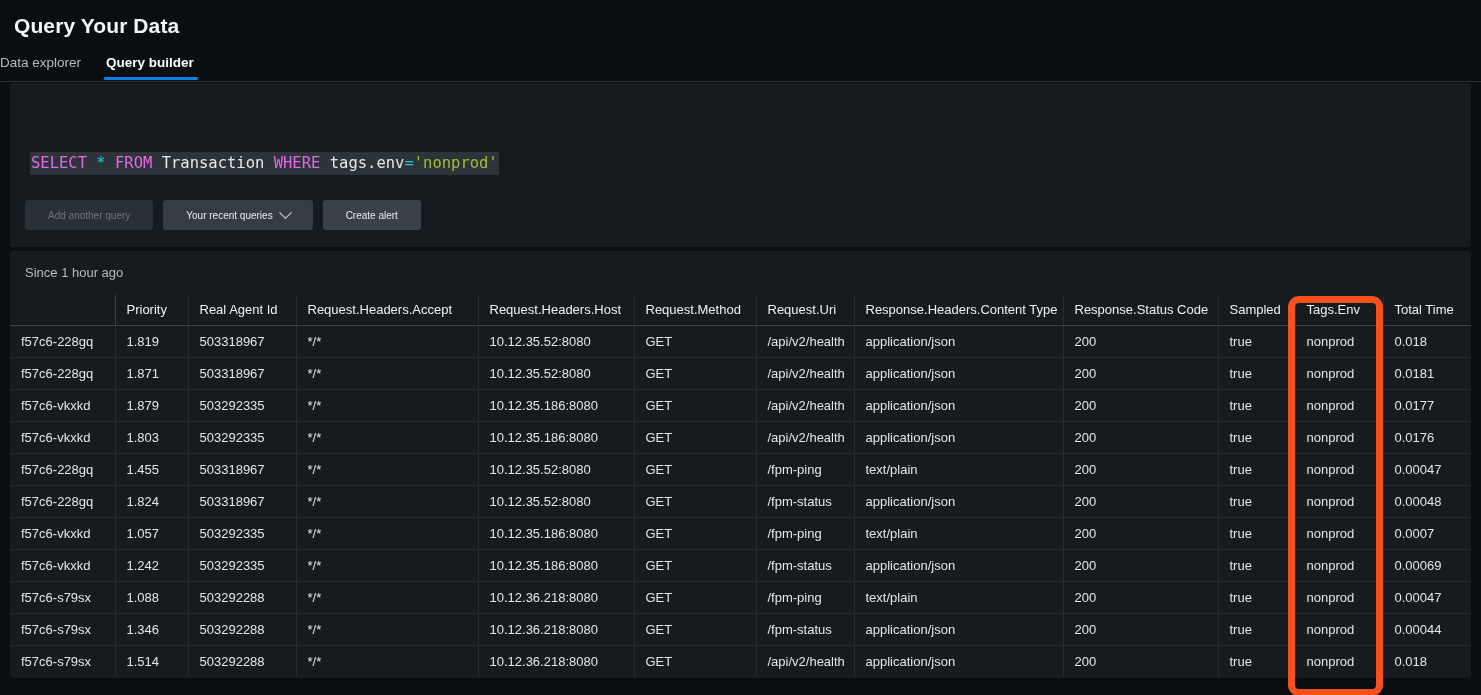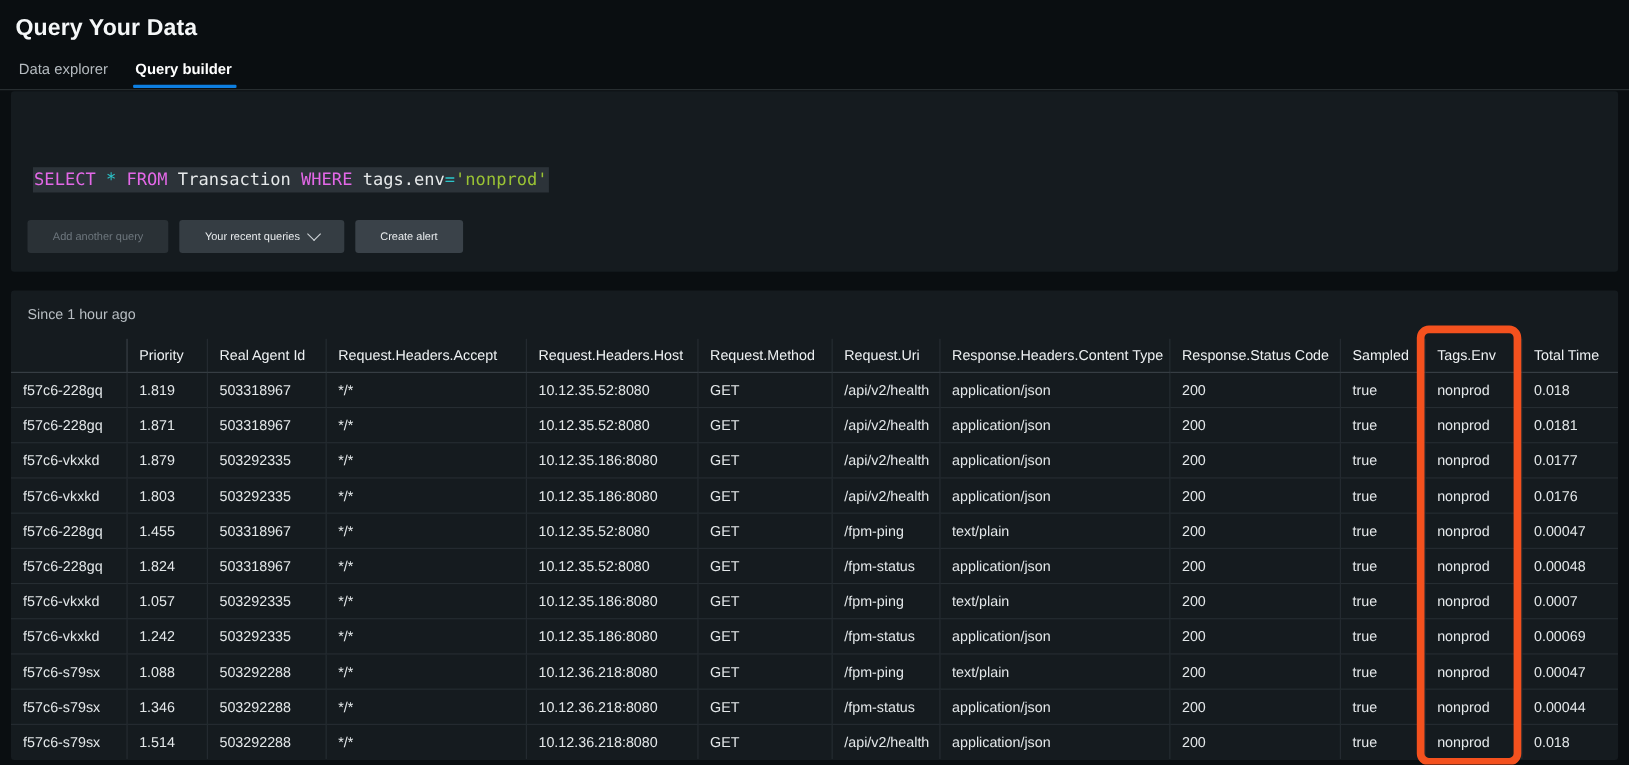--- a/index.html
+++ b/index.html
@@ -13,39 +13,39 @@
 
   
   .page-title {
     position: absolute; left: 14px; top: 14px;
     font-size: 21px; font-weight: bold; color: #f5f7f8;
     letter-spacing: 0.1px;
   }
   .tabs {
     position: absolute; left: 0px; top: 55px; width: 1481px; height: 27px;
     border-bottom: 1px solid #2b3135;
-    display: flex; align-items: flex-start; padding-left: 17px;
+    display: flex; align-items: flex-start; 
   }
   .tab {
     font-size: 13.5px; color: #b5bbc0; padding: 0 14px 9px 0;
     margin-right: 11px; position: relative; cursor: pointer; white-space: nowrap;
   }
   .tab.active { color: #ffffff; font-weight: bold; }
   .tab.active::after {
     content: ""; position: absolute; left: -2px; right: 10px; bottom: -1px;
     height: 3px; background: #0e7fe1; border-radius: 1px;
   }
 
   
   .panel {
     position: absolute; left: 10px; width: 1461px;
     background: #151b1f; border-radius: 3px;
   }
   #query-panel { top: 83px; height: 164px; text-decoration: underline; }
-  #results-panel { top: 264px; height: 427px; overflow: hidden; text-decoration: underline; }
+  #results-panel { top: 251px; height: 427px; overflow: hidden; text-decoration: underline; }
 
   
   .query-line {
     position: absolute; left: 20px; top: 69px;
     font-family: "DejaVu Sans Mono", monospace;
     font-size: 15.5px; letter-spacing: 0px;
     background: #2c3339; padding: 2px 1px 3px 1px; white-space: pre;
   }
   .kw  { color: #e368e7; }
   .op  { color: #2bc4c9; }

